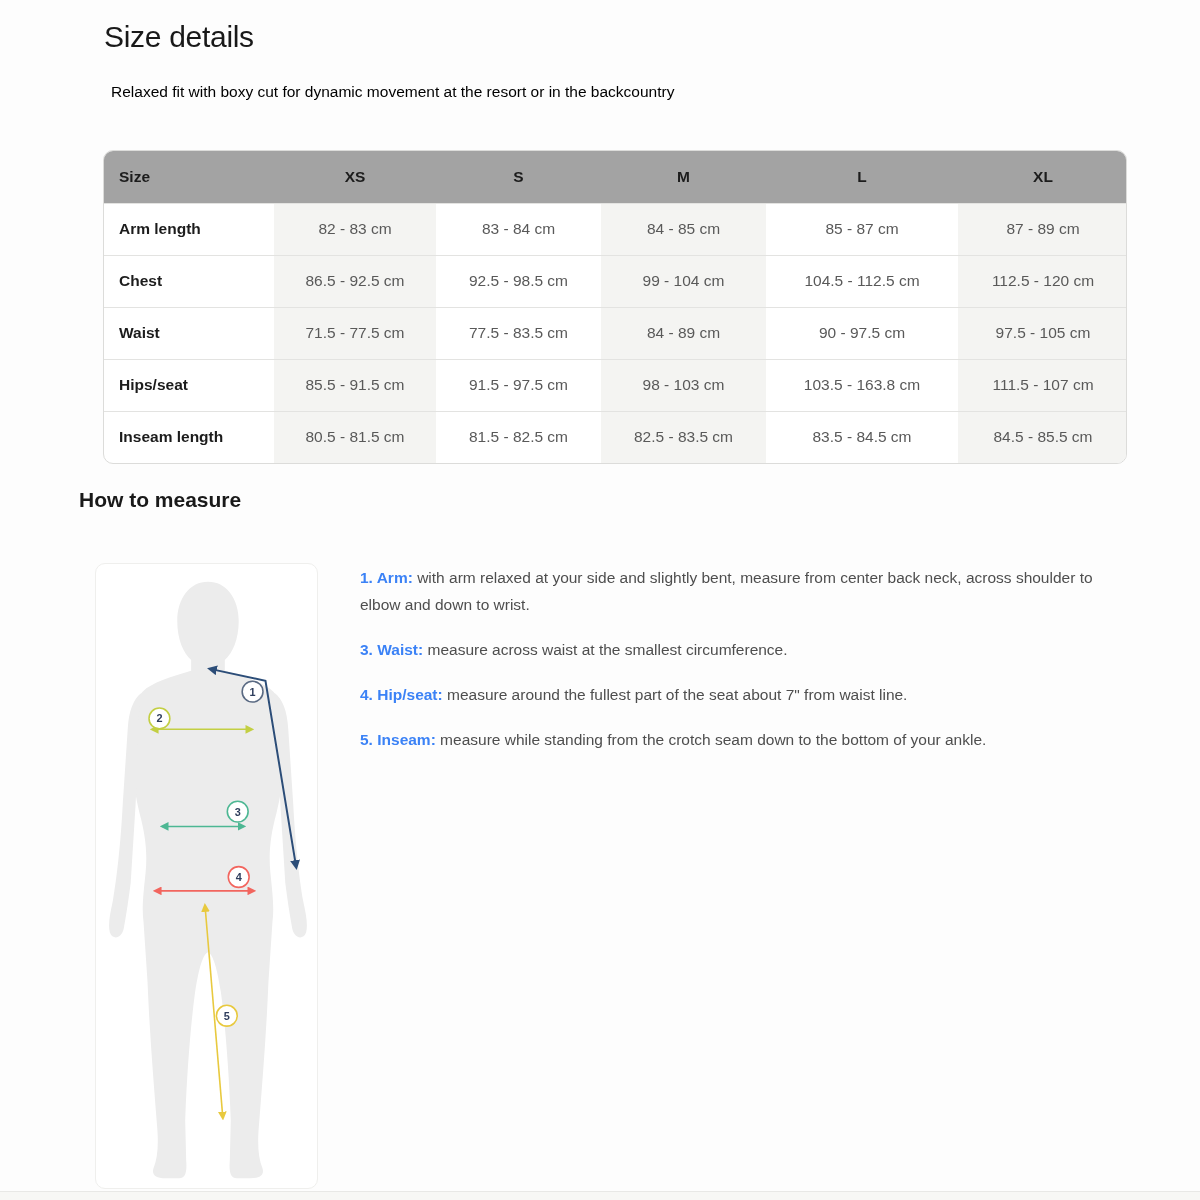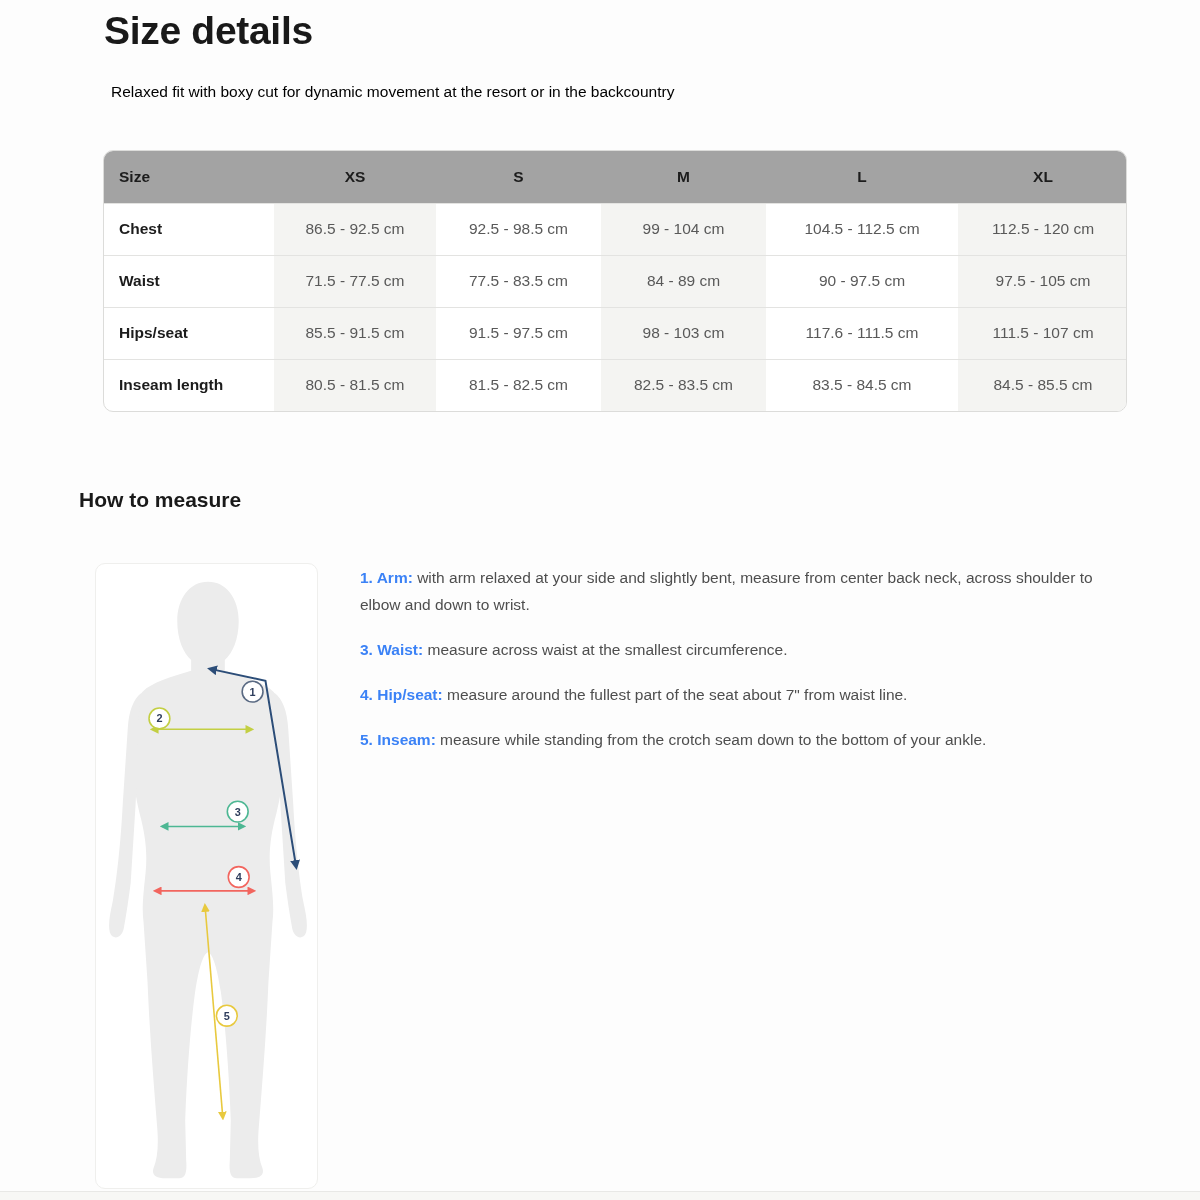--- a/index.html
+++ b/index.html
@@ -6,22 +6,22 @@
   html, body { width: 1200px; height: 1200px; background: #fdfdfd; }
   body {
     font-family: "Liberation Sans", sans-serif;
     position: relative;
     overflow: hidden;
     color: #1d1d1d;
   }
   .abs { position: absolute; }
 
   .page-title {
-    left: 104px; top: 9px;
-    font-size: 39px; font-weight: 700; letter-spacing: -0.3px;
+    left: 104px; top: 20px;
+    font-size: 30px; font-weight: 400; letter-spacing: -0.3px;
     color: #191919;
   }
   .fit-description {
     left: 105px; top: 83px;
     font-size: 15.5px; color: #000000; margin-left: 6px;
   }
 
   .table-wrap {
     left: 103px; top: 150px; width: 1024px;
     border: 1px solid #dcdcda;
@@ -117,41 +117,49 @@
           <th>Size</th>
           <th>XS</th>
           <th>S</th>
           <th>M</th>
           <th>L</th>
           <th>XL</th>
         </tr>
       </thead>
       <tbody>
         <tr>
+          <td>Arm length</td>
+          <td class="val">82 - 83 cm</td>
+          <td class="val">83 - 84 cm</td>
+          <td class="val">84 - 85 cm</td>
+          <td class="val">85 - 87 cm</td>
+          <td class="val">87 - 89 cm</td>
+        </tr>
+        <tr>
           <td>Chest</td>
           <td class="val">86.5 - 92.5 cm</td>
           <td class="val">92.5 - 98.5 cm</td>
           <td class="val">99 - 104 cm</td>
           <td class="val">104.5 - 112.5 cm</td>
           <td class="val">112.5 - 120 cm</td>
         </tr>
         <tr>
           <td>Waist</td>
           <td class="val">71.5 - 77.5 cm</td>
           <td class="val">77.5 - 83.5 cm</td>
           <td class="val">84 - 89 cm</td>
           <td class="val">90 - 97.5 cm</td>
           <td class="val">97.5 - 105 cm</td>
         </tr>
         <tr>
           <td>Hips/seat</td>
           <td class="val">85.5 - 91.5 cm</td>
           <td class="val">91.5 - 97.5 cm</td>
           <td class="val">98 - 103 cm</td>
-          <td class="val">117.6 - 111.5 cm</td>
+          <td class="val">103.5 - 163.8 cm</td>
           <td class="val">111.5 - 107 cm</td>
         </tr>
         <tr>
           <td>Inseam length</td>
           <td class="val">80.5 - 81.5 cm</td>
           <td class="val">81.5 - 82.5 cm</td>
           <td class="val">82.5 - 83.5 cm</td>
           <td class="val">83.5 - 84.5 cm</td>
           <td class="val">84.5 - 85.5 cm</td>
         </tr>

